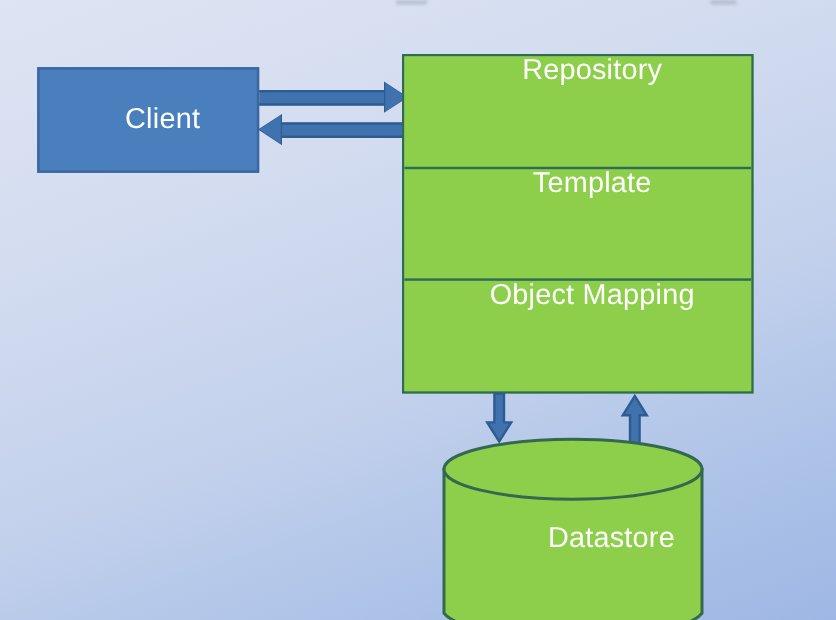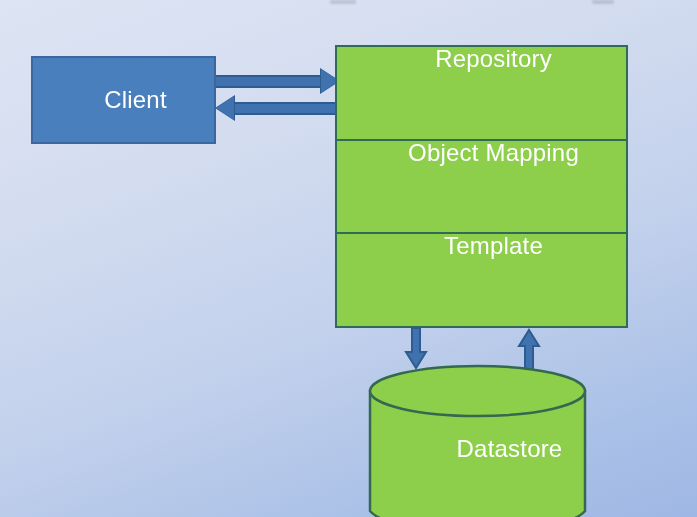--- a/index.html
+++ b/index.html
@@ -178,24 +178,24 @@
     <div class="shaft"></div>
     <div class="head-outline"></div>
     <div class="head" style="left:1px; top:1px; border-top-width:12px; border-bottom-width:12px; border-right-width:18px;"></div>
   </div>
 
   <div id="service-panel">
     <div class="panel-section">
       <span class="node-label">Repository</span>
     </div>
     <div class="panel-section">
+      <span class="node-label">Template</span>
+    </div>
+    <div class="panel-section">
       <span class="node-label">Object Mapping</span>
-    </div>
-    <div class="panel-section">
-      <span class="node-label">Template</span>
     </div>
   </div>
 
   <div class="v-arrow" id="arrow-mapping-to-store">
     <svg width="24" height="42" viewBox="0 0 24 42">
       <path d="M8 0 L16 0 L16 24 L22 24 L12 40 L2 24 L8 24 Z" fill="#3f72ae" stroke="#2f5c90" stroke-width="2" stroke-linejoin="miter"></path>
     </svg>
   </div>
 
   <div class="v-arrow" id="arrow-store-to-mapping">

